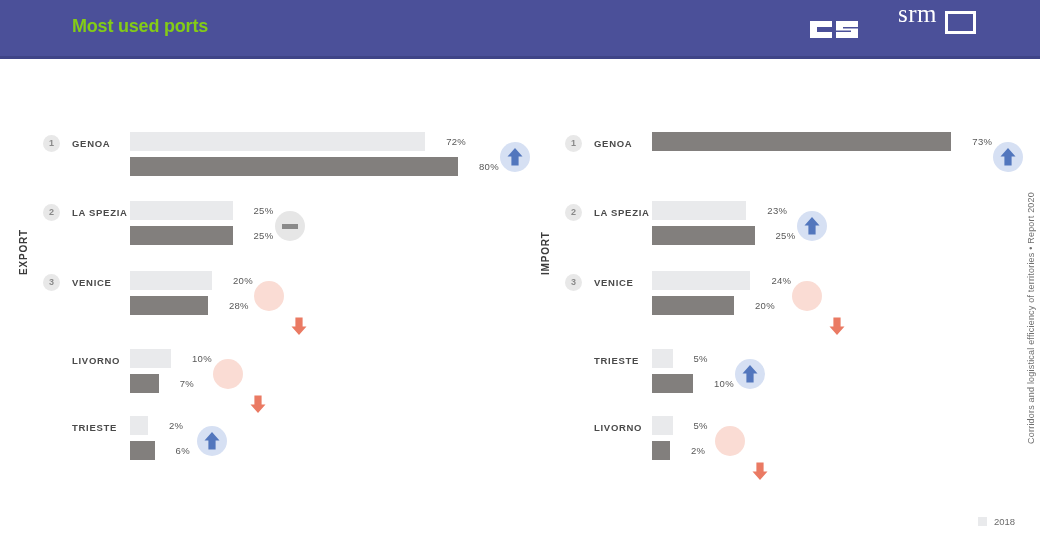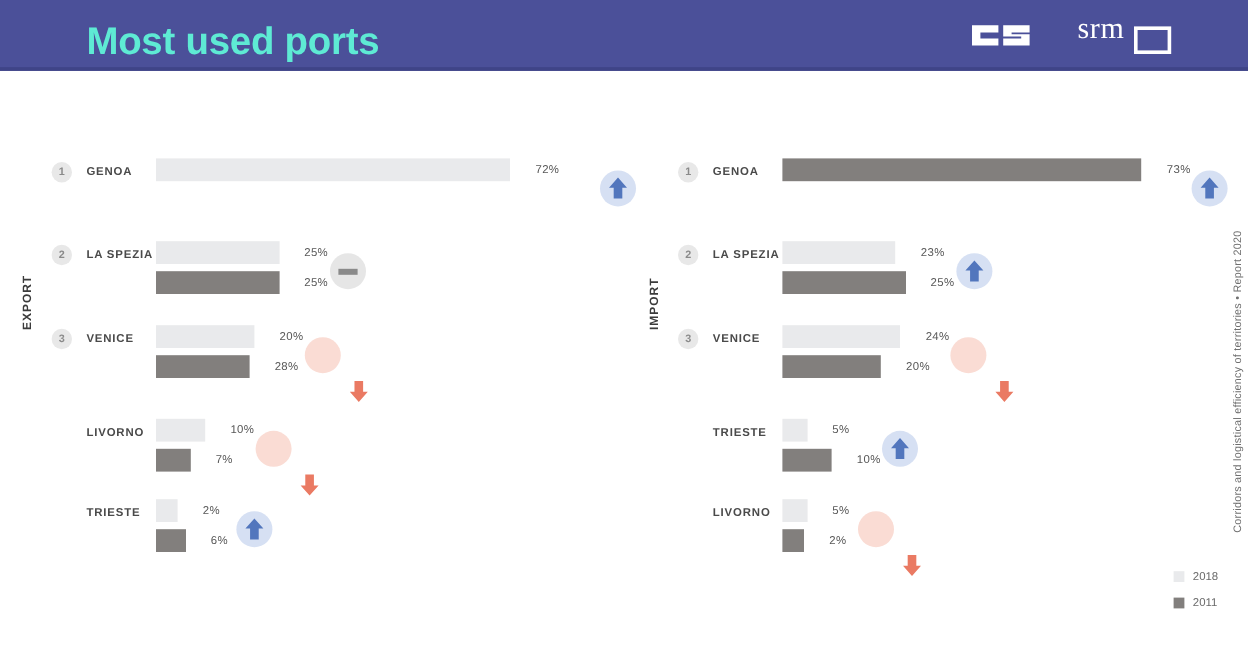--- a/index.html
+++ b/index.html
@@ -22,39 +22,39 @@
     width: 1040px;
     height: 59px;
     background: #4b5099;
     border-bottom: 3px solid #3f4487;
     box-sizing: border-box;
   }
   .header-title {
     position: absolute;
     left: 72px;
     top: 16px;
-    color: #5eead4;
-    font-size: 32px;
+    color: #84cc16;
+    font-size: 18px;
     font-weight: bold;
     letter-spacing: -0.2px;
   }
 
   
   .cs-logo {
     position: absolute;
     left: 808px;
     top: 17px;
     width: 52px;
     height: 25px;
   }
   
   .srm-logo {
     position: absolute;
     left: 898px;
-    top: 12px;
+    top: 1px;
     width: 84px;
     height: 34px;
   }
   .srm-text {
     position: absolute;
     left: 0;
     top: 0px;
     color: #ffffff;
     font-family: "Liberation Serif", serif;
     font-size: 25px;
@@ -191,20 +191,21 @@
   .legend {
     position: absolute;
     right: 18px;
     top: 472px;
     width: 70px;
   }
   .legend-item {
     height: 22px;
     white-space: nowrap;
     text-align: right;
+    margin-top: 40px;
   }
   .legend-swatch {
     display: inline-block;
     width: 9px;
     height: 9px;
     vertical-align: middle;
     margin-right: 7px;
   }
   .legend-label {
     display: inline-block;
@@ -235,20 +236,21 @@
 </div>
 
 <div id="panels-root">
     <div class="panel panel-export">
       <div class="axis-label">EXPORT</div>
       <div class="row" style="top: 0px;">
         <div class="rank-badge">1</div>
         <div class="port-name">GENOA</div>
         <div class="bars">
           <div class="bar-line"><span class="bar bar-2018" style="width: 295.2px;"></span><span class="bar-value">72%</span></div>
+          <div class="bar-line"><span class="bar bar-2019" style="width: 328px;"></span><span class="bar-value">80%</span></div>
         </div>
         <div class="trend trend-up" style="left: 500px;">
           <svg width="30" height="30" viewBox="0 0 30 30">
             <path fill="#5276bd" d="M15 6 L22.5 14.5 H18.6 V23.5 H11.4 V14.5 H7.5 Z"></path>
           </svg>
         </div>
       </div>
       <div class="row" style="top: 69px;">
         <div class="rank-badge">2</div>
         <div class="port-name">LA SPEZIA</div>

